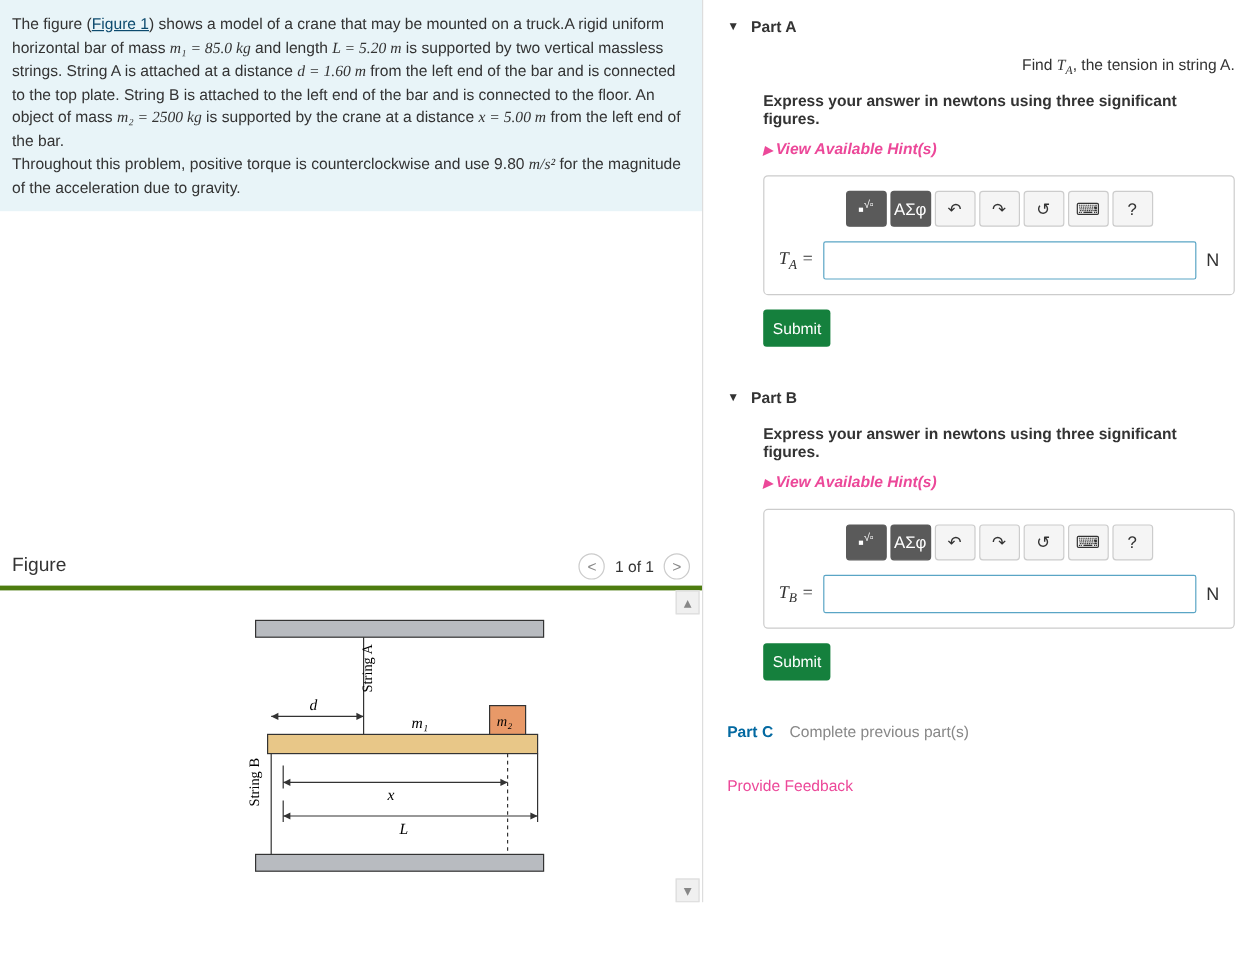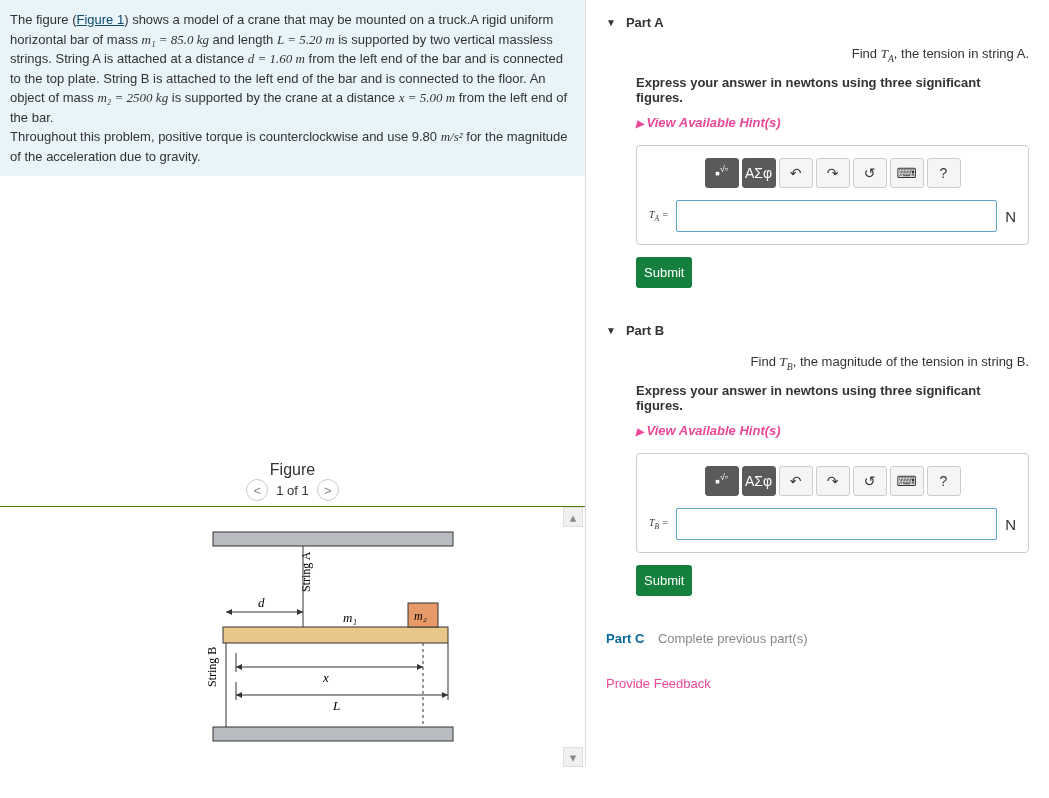--- a/index.html
+++ b/index.html
@@ -5,42 +5,42 @@
 * { box-sizing: border-box; margin: 0; padding: 0; }
 body { font-family: Arial, sans-serif; font-size: 13px; color: #333; background: #fff; }
 .container { display: flex; width: 1049px; }
 .left-col { width: 585px; padding: 0; }
 .right-col { width: 464px; border-left: 1px solid #ddd; padding: 0; }
 .problem-desc { background: #e8f4f8; padding: 10px; line-height: 1.5; }
 .problem-desc a { color: #0c4a6e; text-decoration: underline; }
 .math { font-style: italic; font-family: 'Times New Roman', serif; }
 .sub { font-size: 0.75em; vertical-align: sub; }
 .figure-section { margin-top: 280px; }
-.figure-header { display: flex; justify-content: space-between; align-items: center; padding: 5px 10px; border-bottom: 1px solid #4d7c0f; flex-direction: column; }
+.figure-header { display: flex; justify-content: space-between; align-items: center; padding: 5px 10px; border-bottom: 4px solid #4d7c0f; }
 .figure-title { font-size: 16px; color: #333; }
 .figure-nav { display: flex; align-items: center; gap: 8px; }
 .nav-btn { width: 22px; height: 22px; border: 1px solid #ccc; border-radius: 50%; background: #fff; display: flex; align-items: center; justify-content: center; cursor: pointer; color: #888; }
 .figure-body { padding: 20px; position: relative; height: 260px; display:flex; align-items:center; justify-content:center; }
 .scroll-arrow { position: absolute; right: 2px; width: 20px; height: 20px; background: #f0f0f0; display: flex; align-items: center; justify-content: center; color: #888; border: 1px solid #ddd; }
 .scroll-up { top: 0; }
 .scroll-down { bottom: 0; }
 .part-section { padding: 15px 20px 20px 20px; }
 .part-header { display: flex; align-items: center; gap: 10px; font-weight: bold; margin-bottom: 15px; }
 .part-caret { font-size: 10px; }
 .part-body { padding-left: 30px; }
 .instruction { margin-bottom: 10px; line-height: 1.4; text-align: right; }
 .instruction-bold { font-weight: bold; margin-bottom: 10px; }
 .hints-link { color: #ec4899; font-weight: bold; cursor: pointer; margin-bottom: 15px; display: inline-block; font-style: italic; }
 .hints-link::before { content: "▶ "; font-size: 10px; }
 .answer-box { border: 1px solid #ccc; border-radius: 4px; padding: 12px; margin-bottom: 12px; }
 .toolbar { display: flex; gap: 3px; justify-content: center; margin-bottom: 12px; }
 .tool-btn { width: 34px; height: 30px; border: 1px solid #ccc; background: #f5f5f5; border-radius: 3px; display: flex; align-items: center; justify-content: center; cursor: pointer; font-size: 14px; }
 .tool-btn.dark { background: #5a5a5a; color: #fff; border-color: #5a5a5a; }
 .answer-row { display: flex; align-items: center; gap: 8px; }
-.answer-label { font-family: 'Times New Roman', serif; font-style: italic; font-size: 10px; }
+.answer-label { font-family: 'Times New Roman', serif; font-style: italic; font-size: 15px; }
 .answer-input { flex: 1; height: 32px; border: 1px solid #5aa5c5; border-radius: 2px; padding: 0 6px; font-size: 14px; }
 .answer-unit { font-size: 15px; }
 .submit-btn { background: #15803d; color: #fff; border: none; padding: 8px 8px; border-radius: 3px; font-size: 13px; cursor: pointer; }
 .part-c { padding: 15px 20px; color: #888; }
 .part-c-title { font-weight: bold; color: #0369a1; margin-right: 10px; }
 .feedback-link { color: #ec4899; padding: 15px 20px; display: inline-block; cursor: pointer; }
 .crane-svg { border: none; }
 </style>
 </head>
 <body>
@@ -142,23 +142,20 @@
       </div>
     </div>
 
     
     <div class="part-section">
       <div class="part-header">
         <span class="part-caret">▼</span>
         <span>Part B</span>
       </div>
       <div class="part-body">
-        <div class="instruction">
-          <span>Find </span><span class="math">T<span class="sub">B</span></span><span>, the magnitude of the tension in string B.</span>
-        </div>
         <div class="instruction-bold">Express your answer in newtons using three significant figures.</div>
         <div class="hints-link">View Available Hint(s)</div>
         <div class="answer-box">
           <div class="toolbar">
             <div class="tool-btn dark">▪<span style="font-size:9px;position:relative;top:-4px;">√▫</span></div>
             <div class="tool-btn dark">ΑΣφ</div>
             <div class="tool-btn">↶</div>
             <div class="tool-btn">↷</div>
             <div class="tool-btn">↺</div>
             <div class="tool-btn">⌨</div>

